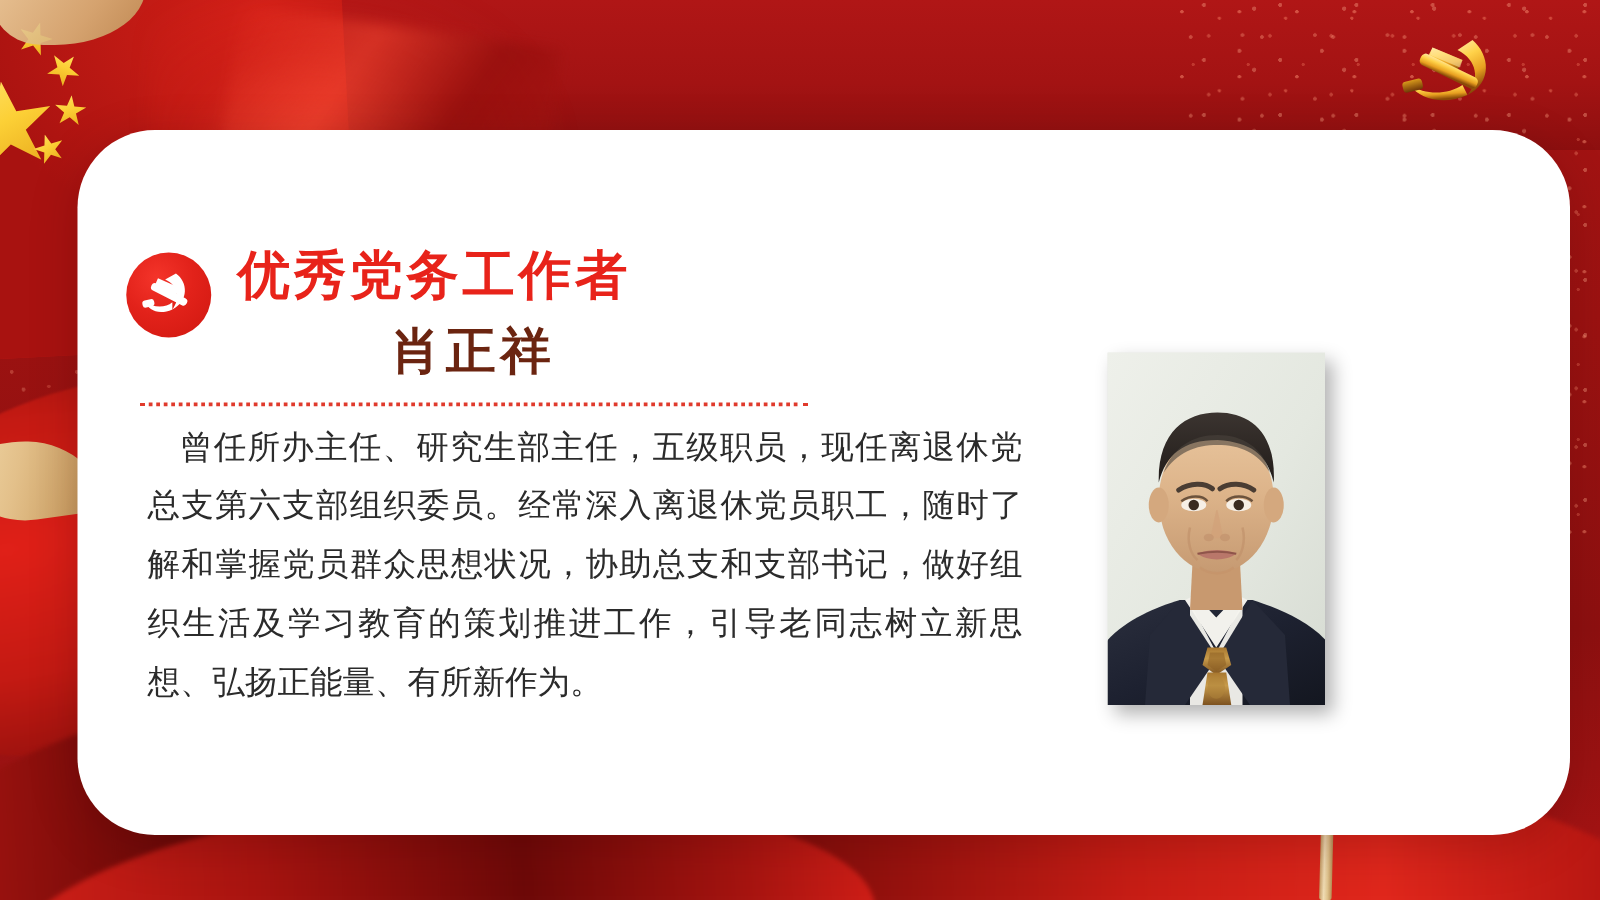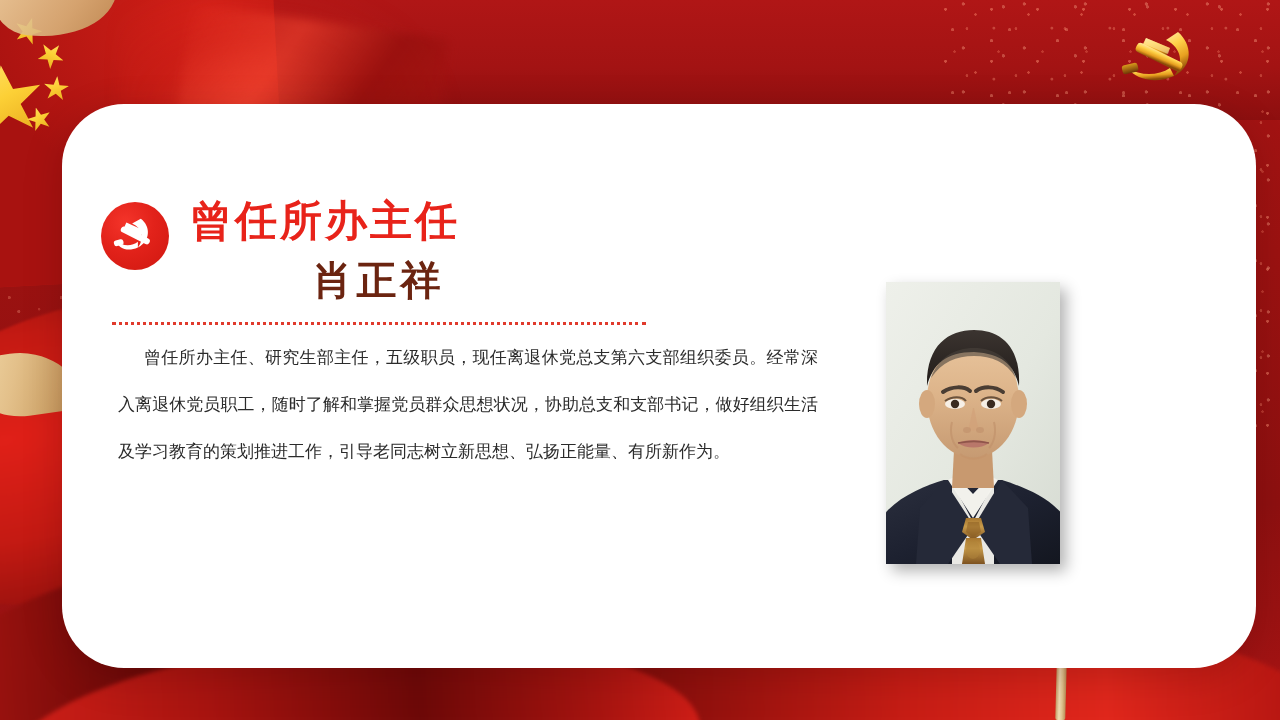--- a/index.html
+++ b/index.html
@@ -200,21 +200,21 @@
     width: 534px; height: 0;
     border-top: 3px dotted #e03a2c;
   }
 
   
   .body-text {
     position: absolute;
     left: 118px; top: 334px;
     width: 700px;
     font-family: "Liberation Sans", "DejaVu Sans", sans-serif;
-    font-size: 17px;
+    font-size: 26px;
     line-height: 47px;
     color: #2b2b2b;
     text-align: justify;
     text-align-last: left;
     text-justify: inter-character;
     text-indent: 26px;
   }
 
   
   .portrait {
@@ -290,21 +290,21 @@
       <g fill="#ffffff">
         <path d="M30 6 C40 13, 41 29, 27 36 C34 27, 32 16, 21 11 Z"></path>
         <path d="M27 36 C16 41, 7 37, 4 29 C11 35, 21 35, 27 30 Z"></path>
         <rect x="2" y="28" width="10" height="6" rx="2.5" transform="rotate(-14 7 31)"></rect>
         <path d="M15 10 L33 18 L29 27 L11 19 Z"></path>
         <rect x="8" y="20" width="33" height="6.5" rx="3" transform="rotate(27 24 23)"></rect>
       </g>
     </svg>
   </div>
 
-  <div class="title">曾任所办主任</div>
+  <div class="title">优秀党务工作者</div>
   <div class="subname">肖正祥</div>
   <div class="divider"></div>
 
   <div class="body-text">曾任所办主任、研究生部主任，五级职员，现任离退休党总支第六支部组织委员。经常深入离退休党员职工，随时了解和掌握党员群众思想状况，协助总支和支部书记，做好组织生活及学习教育的策划推进工作，引导老同志树立新思想、弘扬正能量、有所新作为。</div>
 
   <div class="portrait">
     <svg viewBox="0 0 174 282" xmlns="http://www.w3.org/2000/svg">
       <defs>
         <linearGradient id="bgp" x1="0" y1="0" x2="1" y2="1">
           <stop offset="0%" stop-color="#eef0ea"></stop>

